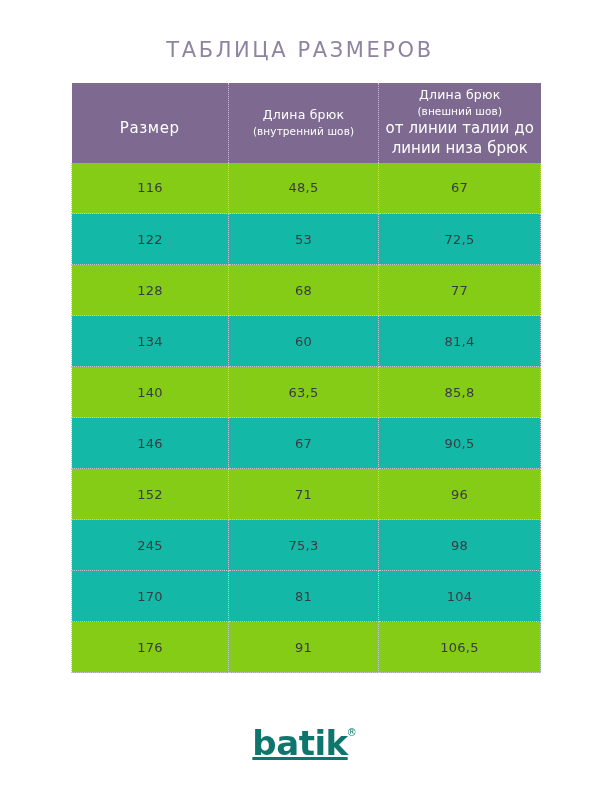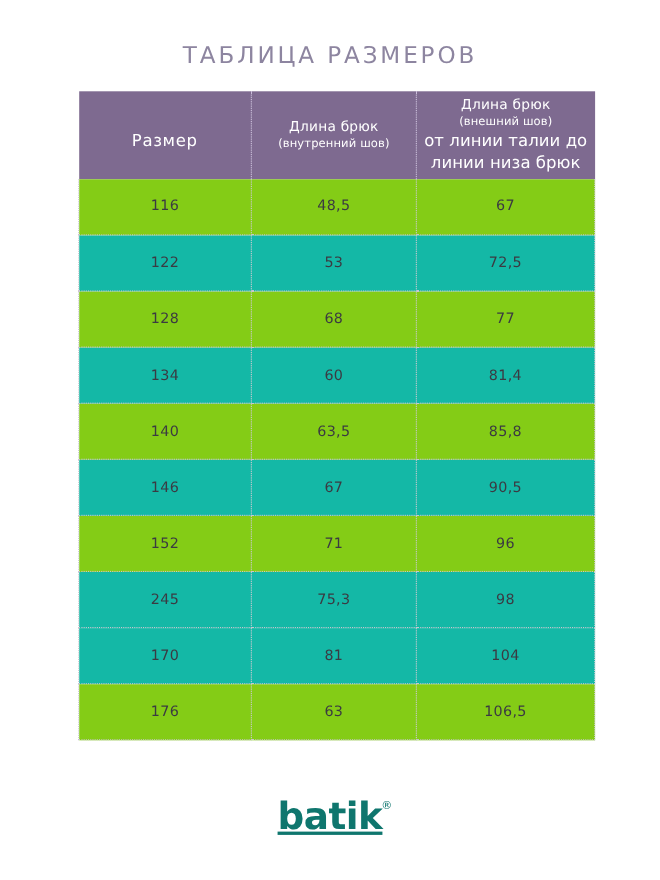--- a/index.html
+++ b/index.html
@@ -218,21 +218,21 @@
             <td>75,3</td>
             <td>98</td>
           </tr>
           <tr class="alt">
             <td class="first-col">170</td>
             <td>81</td>
             <td>104</td>
           </tr>
           <tr class="plain">
             <td class="first-col">176</td>
-            <td>63</td>
+            <td>91</td>
             <td>106,5</td>
           </tr>
         </tbody>
     </table>
   </div>
 
   <div class="logo-area">
     <span class="logo"><span>batik</span><span class="reg">®</span></span>
   </div>
 

